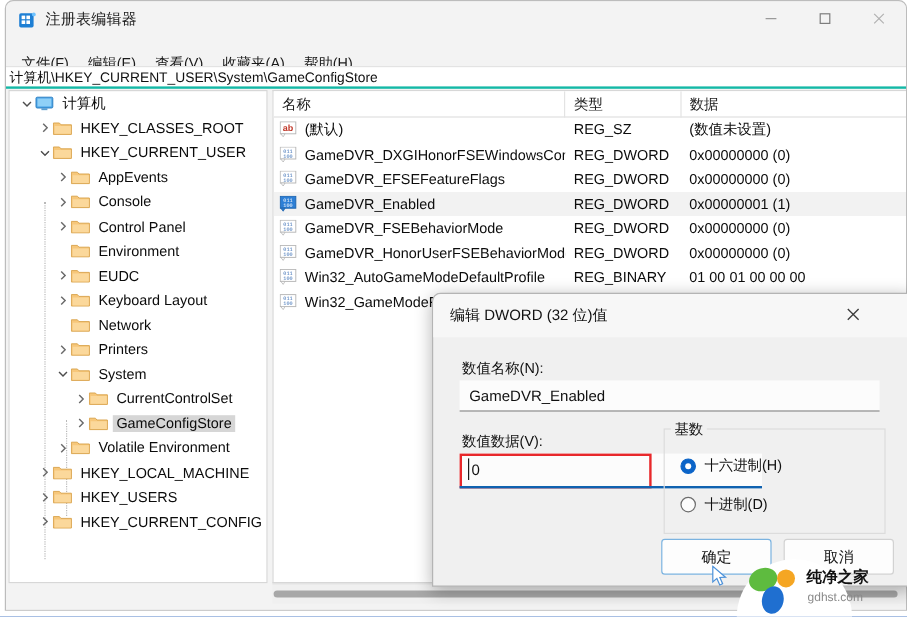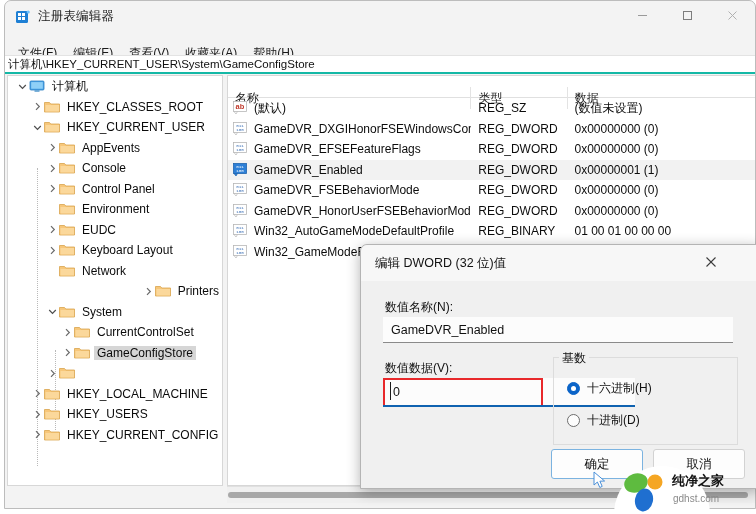--- a/index.html
+++ b/index.html
@@ -141,21 +141,20 @@
     background: #ffffff;
     border-bottom: 1px solid #e0e0e0;
     display: flex;
   }
   .hcell {
     font-size: 12px; color: #1a1a1a;
     padding: 3px 0 0 7px;
     border-right: 1px solid #e3e3e3;
     height: 22px;
     overflow: hidden;
-    margin-top: 11px;
   }
   #hc-name { width: 296px; }
   #hc-type { width: 116px; }
   #hc-data { width: 230px; border-right: none; }
 
   .lrow {
     position: relative;
     height: 20.5px;
     display: flex; align-items: center;
     font-size: 12px; color: #0c0c0c;
@@ -517,21 +516,21 @@
             <div class="trow" style="padding-left: 38px;">
               <span class="chev none"></span>
               <span class="ico">
                 <svg width="16" height="14" viewBox="0 0 16 14">
                   <path d="M0.5,2.5 L5.5,2.5 L6.8,4 L15.5,4 L15.5,12 L0.5,12 Z" fill="#f7c77a" stroke="#d9a44e" stroke-width="0.8"></path>
                   <path d="M1.5,5 L15,5 L15,11.5 L1.5,11.5 Z" fill="#fbd89b"></path>
                 </svg>
               </span>
               <span class="lbl">Network</span>
             </div>
-            <div class="trow" style="padding-left: 38px; justify-content: flex-end;">
+            <div class="trow" style="padding-left: 38px;">
               <span class="chev">
                 <svg width="9" height="9" viewBox="0 0 9 9">
                   <polyline points="3,1.2 6.3,4.5 3,7.8" fill="none" stroke="#6a6a6a" stroke-width="1.2"></polyline>
                 </svg>
               </span>
               <span class="ico">
                 <svg width="16" height="14" viewBox="0 0 16 14">
                   <path d="M0.5,2.5 L5.5,2.5 L6.8,4 L15.5,4 L15.5,12 L0.5,12 Z" fill="#f7c77a" stroke="#d9a44e" stroke-width="0.8"></path>
                   <path d="M1.5,5 L15,5 L15,11.5 L1.5,11.5 Z" fill="#fbd89b"></path>
                 </svg>
@@ -585,20 +584,21 @@
                 <svg width="9" height="9" viewBox="0 0 9 9">
                   <polyline points="3,1.2 6.3,4.5 3,7.8" fill="none" stroke="#6a6a6a" stroke-width="1.2"></polyline>
                 </svg>
               </span>
               <span class="ico">
                 <svg width="16" height="14" viewBox="0 0 16 14">
                   <path d="M0.5,2.5 L5.5,2.5 L6.8,4 L15.5,4 L15.5,12 L0.5,12 Z" fill="#f7c77a" stroke="#d9a44e" stroke-width="0.8"></path>
                   <path d="M1.5,5 L15,5 L15,11.5 L1.5,11.5 Z" fill="#fbd89b"></path>
                 </svg>
               </span>
+              <span class="lbl">Volatile Environment</span>
             </div>
             <div class="trow" style="padding-left: 23px; text-align: right;">
               <span class="chev">
                 <svg width="9" height="9" viewBox="0 0 9 9">
                   <polyline points="3,1.2 6.3,4.5 3,7.8" fill="none" stroke="#6a6a6a" stroke-width="1.2"></polyline>
                 </svg>
               </span>
               <span class="ico">
                 <svg width="16" height="14" viewBox="0 0 16 14">
                   <path d="M0.5,2.5 L5.5,2.5 L6.8,4 L15.5,4 L15.5,12 L0.5,12 Z" fill="#f7c77a" stroke="#d9a44e" stroke-width="0.8"></path>

